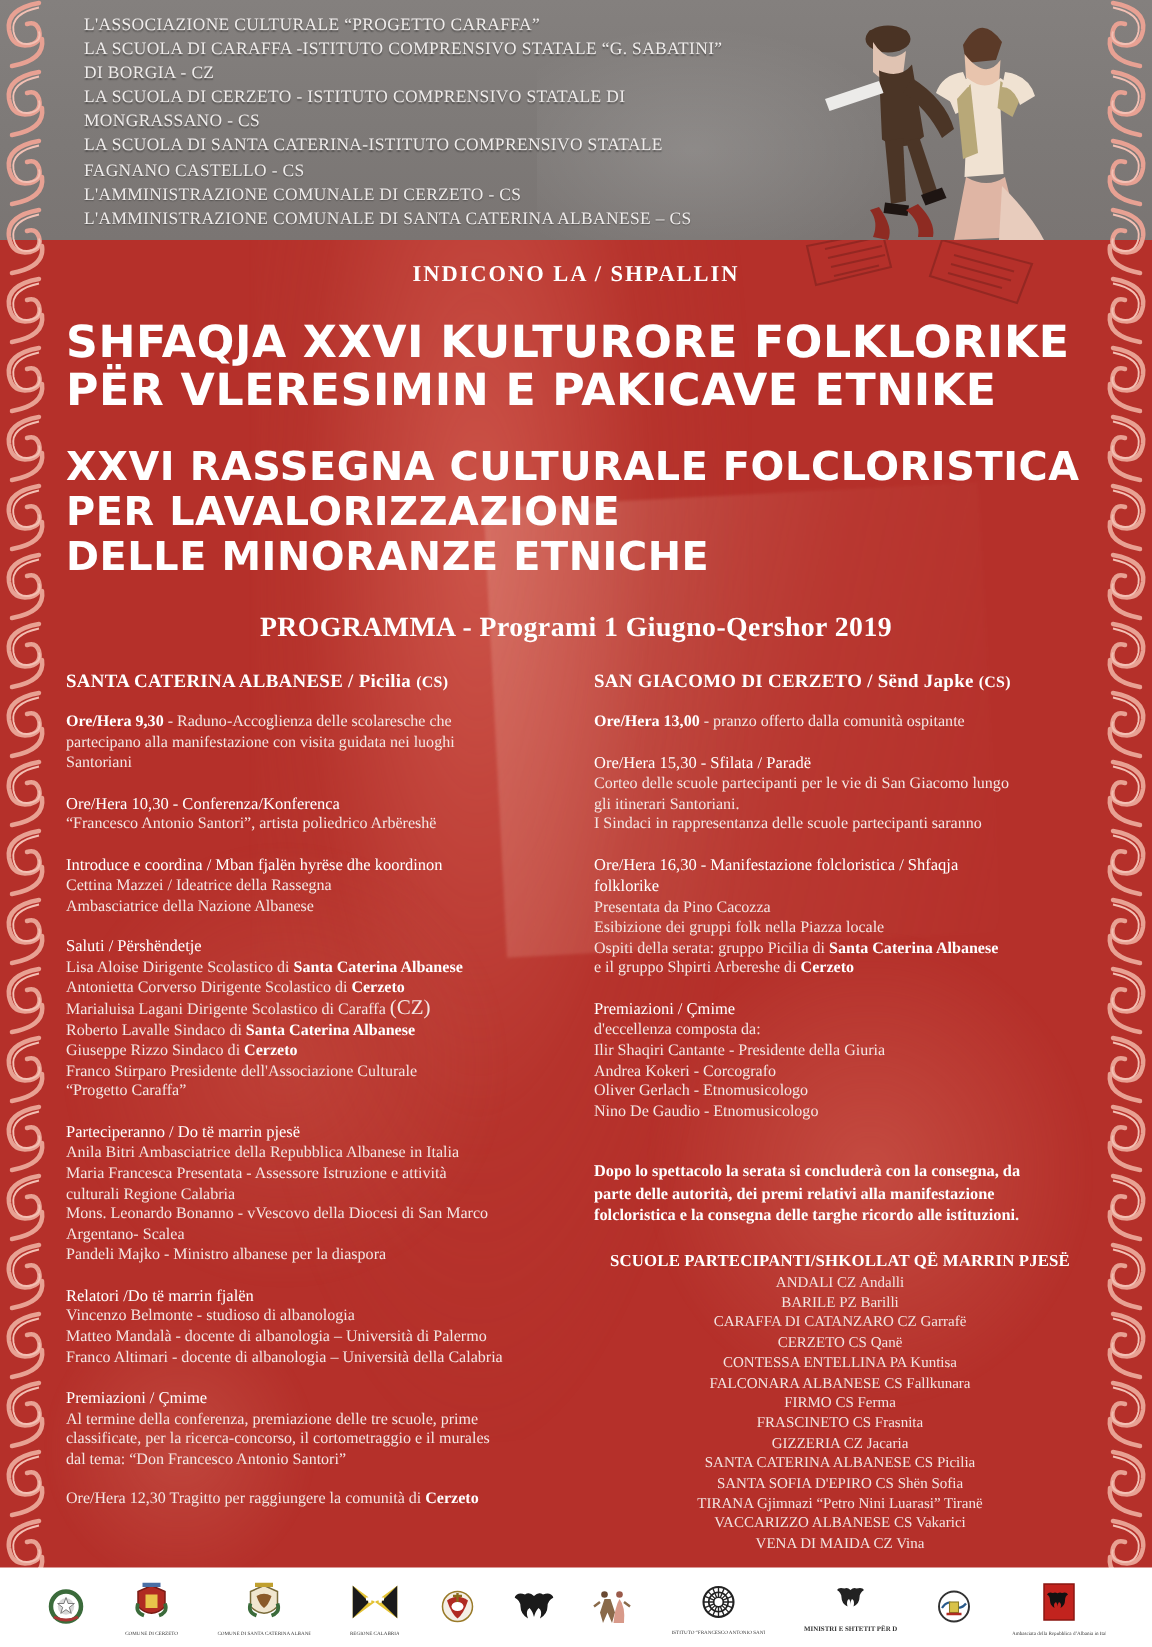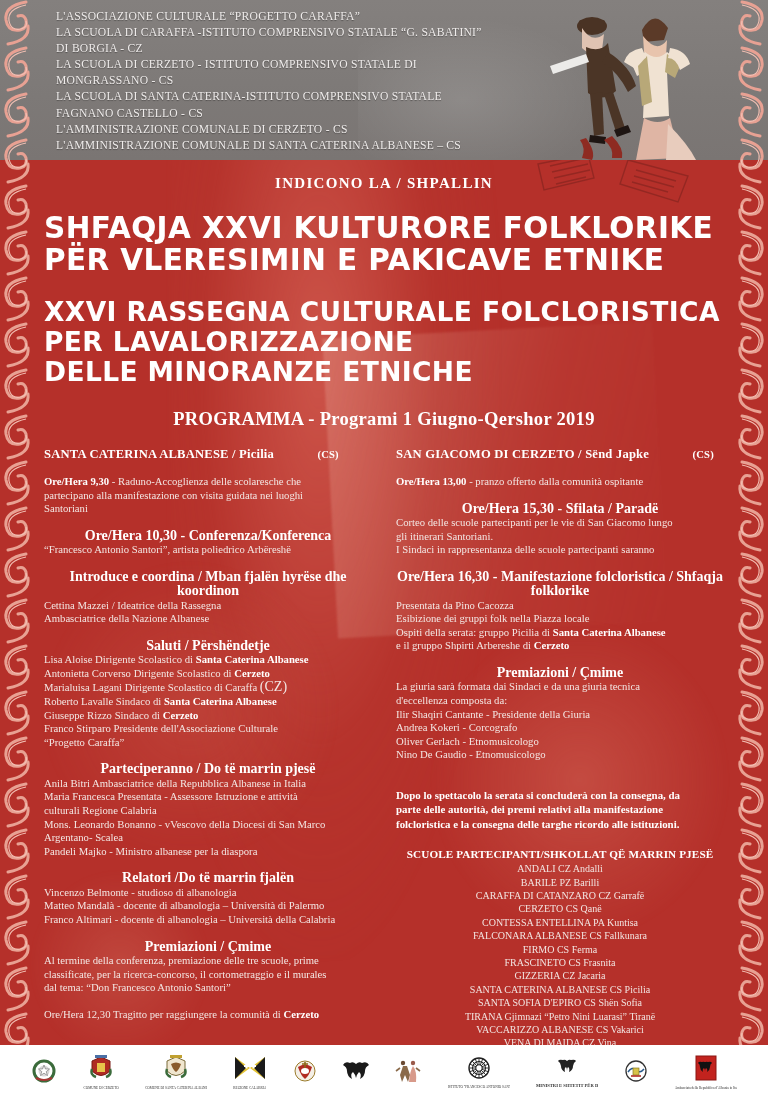--- a/index.html
+++ b/index.html
@@ -53,25 +53,25 @@
 
   .programma{text-align:center;margin-top:22px;color:#fff;font-weight:bold;font-size:18.5px;
     letter-spacing:.3px;font-family:"Liberation Serif",serif;}
 
   
   .cols{display:flex;margin-top:17px;padding:0 44px;gap:12px;color:#f6eeec;}
   .col{width:50%;}
   .col-left{padding-right:6px;}
   .col-right{padding-left:6px;}
   .venue{font-weight:bold;font-size:12.6px;color:#ffffff;letter-spacing:.2px;margin-bottom:13px;}
-  .venue .small{font-size:10.6px;margin-left:40px;}
+  .venue .small{font-size:10.6px;}
   .blockgap{height:13px;}
   .ln{font-size:10.7px;line-height:13.6px;color:#f3e6e3;}
   .ln b{color:#ffffff;}
-  .hd{font-size:14px;line-height:14.4px;font-weight:bold;color:#ffffff;text-align:center;}
+  .hd{font-size:11px;line-height:14.4px;font-weight:normal;color:#ffffff;}
   .ln .tiny{font-size:14px;}
   .bold-para{font-size:10.9px;line-height:14.4px;font-weight:bold;color:#ffffff;}
 
   
   .schools{margin-top:17px;text-align:center;}
   .schools .sch-title{font-weight:bold;font-size:11.2px;color:#fff;letter-spacing:.1px;margin-bottom:2px;}
   .schools .sch{font-size:10px;line-height:13.4px;color:#f2e4e1;}
 
   
   .footer{position:absolute;left:0;bottom:0;width:768px;height:50px;background:#ffffff;z-index:20;
@@ -688,21 +688,20 @@
               <div class="hd">Ore/Hera 16,30 - Manifestazione folcloristica / Shfaqja</div>
               <div class="hd">folklorike</div>
               <div class="ln">Presentata da Pino Cacozza</div>
               <div class="ln">Esibizione dei gruppi folk nella  Piazza locale</div>
               <div class="ln">Ospiti della serata: gruppo Picilia di <b>Santa Caterina Albanese</b></div>
               <div class="ln"> e il gruppo Shpirti Arbereshe di <b>Cerzeto</b></div>
               <div class="blockgap"></div>
             </div>
             <div>
               <div class="hd">Premiazioni / Çmime</div>
-              <div class="ln">La giuria sarà formata dai Sindaci e da una giuria tecnica</div>
               <div class="ln">d'eccellenza composta da:</div>
               <div class="ln">Ilir Shaqiri Cantante - Presidente della Giuria</div>
               <div class="ln">Andrea Kokeri - Corcografo</div>
               <div class="ln">Oliver Gerlach - Etnomusicologo</div>
               <div class="ln">Nino De Gaudio - Etnomusicologo</div>
               <div class="blockgap"></div>
             </div>
           </div>
         <div class="blockgap"></div>
         <div class="bold-para" id="closing-para">

